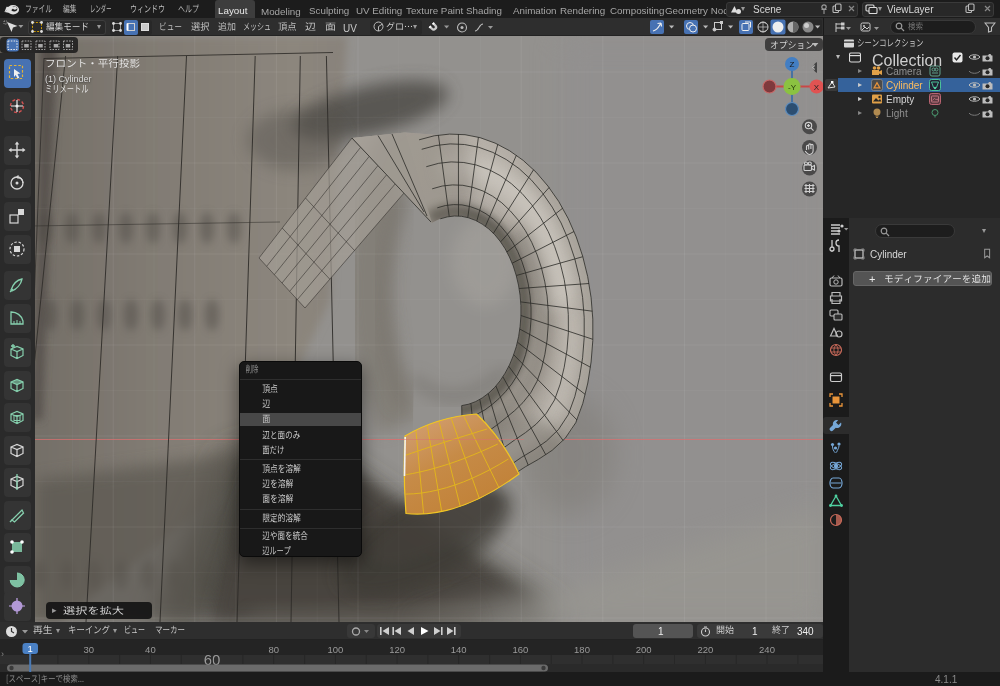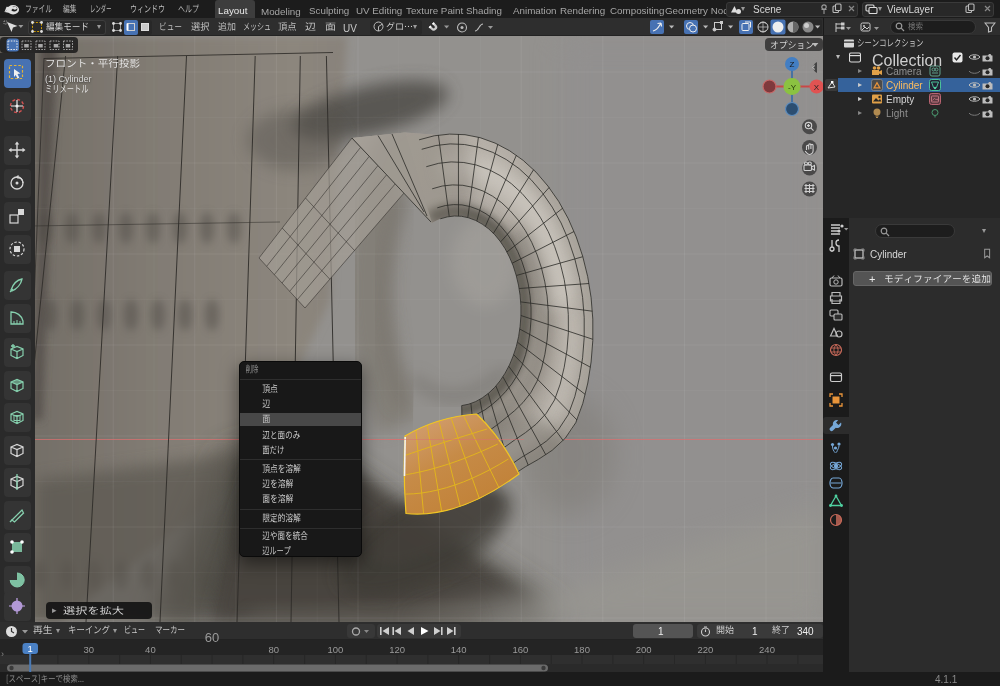--- a/index.html
+++ b/index.html
@@ -615,21 +615,21 @@
 <div class="lat" style="left:658px;top:625.5px;font-size:10px;color:#eee">1</div>
 <div class="abs" style="left:697px;top:624px;width:126px;height:14px;background:#3a3a3a;border-radius:3px"></div>
 <svg class="abs" style="left:700px;top:626px" width="11" height="11" viewBox="0 0 11 11">
     <circle cx="5.5" cy="6" r="4" fill="none" stroke="#ccc" stroke-width="1.1"></circle>
     <path d="M5.5 6 V3.5 M4 1 h3" stroke="#ccc" stroke-width="1.1"></path>
   </svg>
 <div class="lat" style="left:752px;top:625.5px;font-size:10px;color:#eee">1</div>
 <div class="lat" style="left:797px;top:625.5px;font-size:10px;color:#eee">340</div>
 <div class="lat" style="left:88.8px;top:643.5px;font-size:9.5px;color:#9a9a9a;transform:translateX(-50%)">30</div>
 <div class="lat" style="left:150.4px;top:643.5px;font-size:9.5px;color:#9a9a9a;transform:translateX(-50%)">40</div>
-<div class="lat" style="left:212.1px;top:630px;font-size:13px;color:#9a9a9a;transform:translateX(-50%)">60</div>
+<div class="lat" style="left:212.1px;top:651px;font-size:15px;color:#9a9a9a;transform:translateX(-50%)">60</div>
 <div class="lat" style="left:273.7px;top:643.5px;font-size:9.5px;color:#9a9a9a;transform:translateX(-50%)">80</div>
 <div class="lat" style="left:335.4px;top:643.5px;font-size:9.5px;color:#9a9a9a;transform:translateX(-50%)">100</div>
 <div class="lat" style="left:397.1px;top:643.5px;font-size:9.5px;color:#9a9a9a;transform:translateX(-50%)">120</div>
 <div class="lat" style="left:458.7px;top:643.5px;font-size:9.5px;color:#9a9a9a;transform:translateX(-50%)">140</div>
 <div class="lat" style="left:520.4px;top:643.5px;font-size:9.5px;color:#9a9a9a;transform:translateX(-50%)">160</div>
 <div class="lat" style="left:582.0px;top:643.5px;font-size:9.5px;color:#9a9a9a;transform:translateX(-50%)">180</div>
 <div class="lat" style="left:643.7px;top:643.5px;font-size:9.5px;color:#9a9a9a;transform:translateX(-50%)">200</div>
 <div class="lat" style="left:705.4px;top:643.5px;font-size:9.5px;color:#9a9a9a;transform:translateX(-50%)">220</div>
 <div class="lat" style="left:767.0px;top:643.5px;font-size:9.5px;color:#9a9a9a;transform:translateX(-50%)">240</div>
 <svg class="abs" style="left:0;top:622px" width="823" height="50" viewBox="0 622 823 50">

